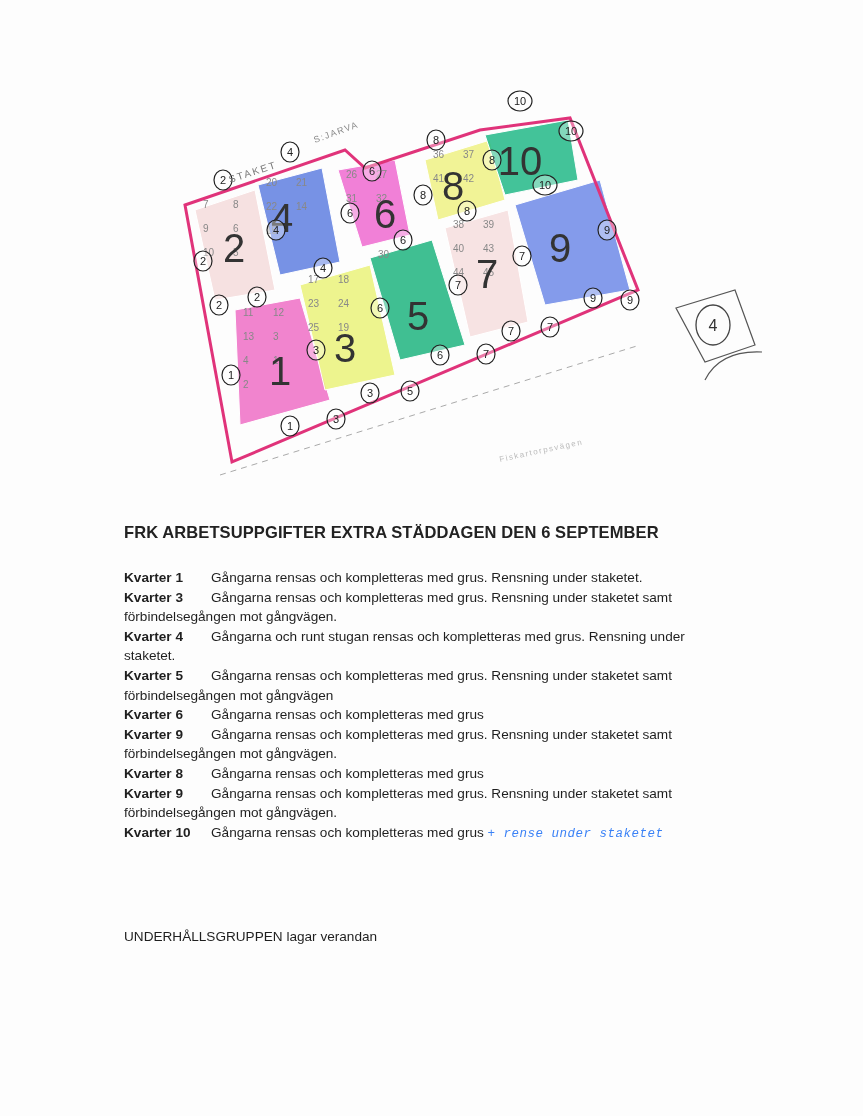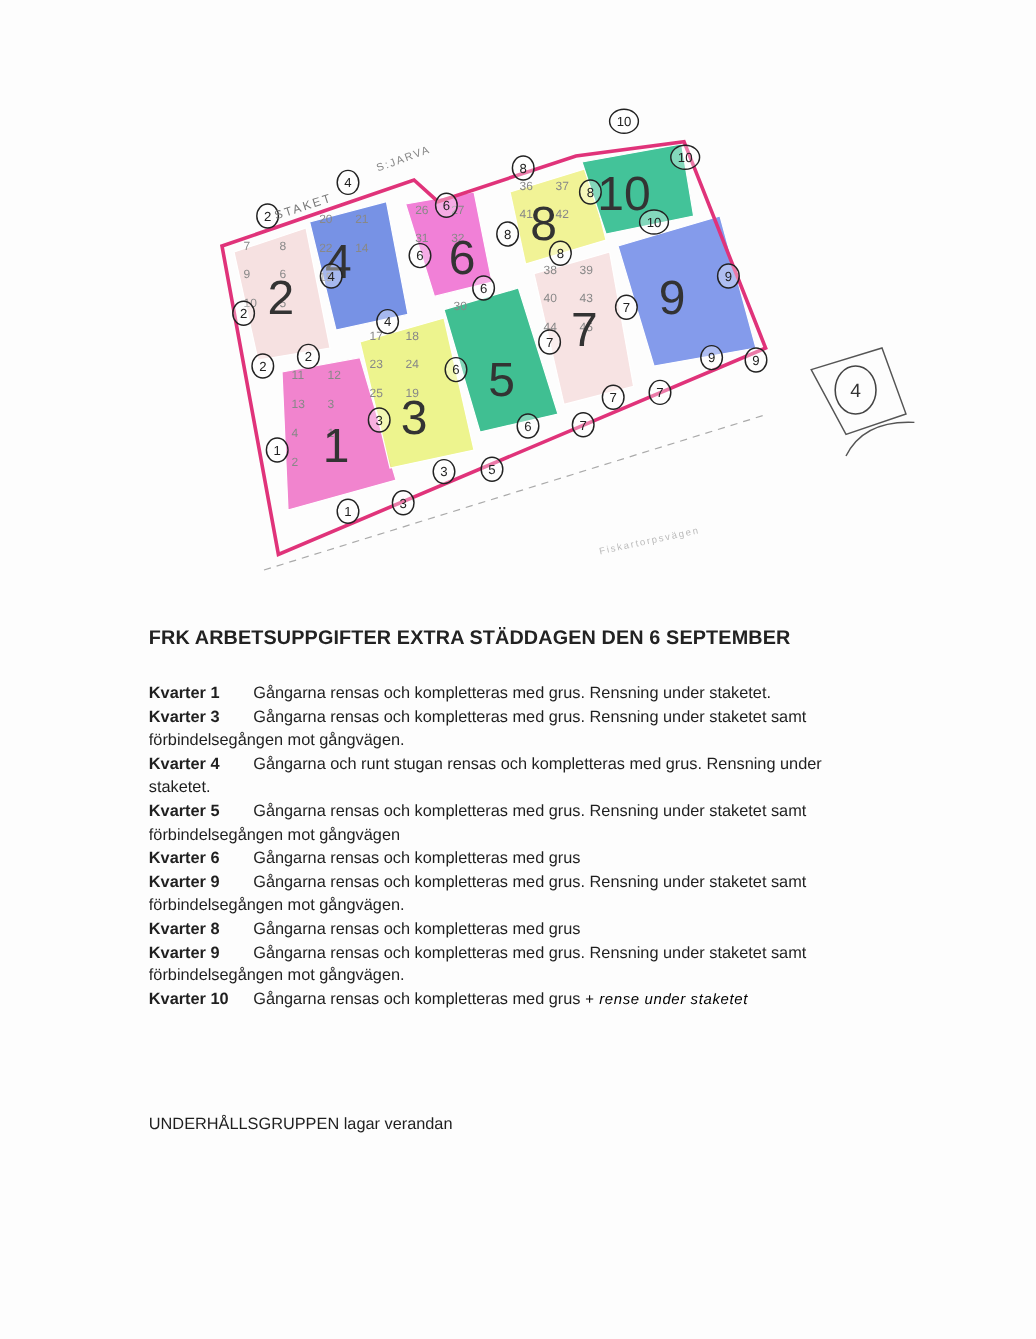--- a/index.html
+++ b/index.html
@@ -6,21 +6,21 @@
     body { width: 863px; height: 1116px; position: relative; overflow: hidden;
            font-family: "Liberation Sans", sans-serif; color: #1e1e1e; }
     .page { position: absolute; left: 0; top: 0; width: 863px; height: 1116px; background: #fdfdfd; }
     .map { position: absolute; left: 0; top: 0; width: 863px; height: 500px; }
     .title { position: absolute; left: 124px; top: 523px; font-size: 16.5px; font-weight: bold;
              letter-spacing: 0.1px; color: #222; white-space: nowrap; }
     .tasks { position: absolute; left: 124px; top: 568px; width: 610px; font-size: 13.6px;
              line-height: 19.6px; color: #1f1f1f; }
     .task { margin: 0; }
     .task .kv { font-weight: bold; display: inline-block; width: 87px; }
-    .hand { font-family: Liberation Sans, sans-serif; font-size: 12.5px; color: #000000;
+    .hand { font-family: Liberation Mono, monospace; font-size: 12.5px; color: #3b82f6;
             font-style: italic; letter-spacing: 0.5px; }
     .groups { position: absolute; left: 124px; top: 927px; font-size: 13.6px; line-height: 19.6px; color: #1f1f1f; }
     svg text { font-family: "Liberation Sans", sans-serif; }
   </style>
 </head>
 <body>
 
 <div class="page">
 
   <svg class="map" viewBox="0 0 863 500" width="863" height="500" xmlns="http://www.w3.org/2000/svg">

